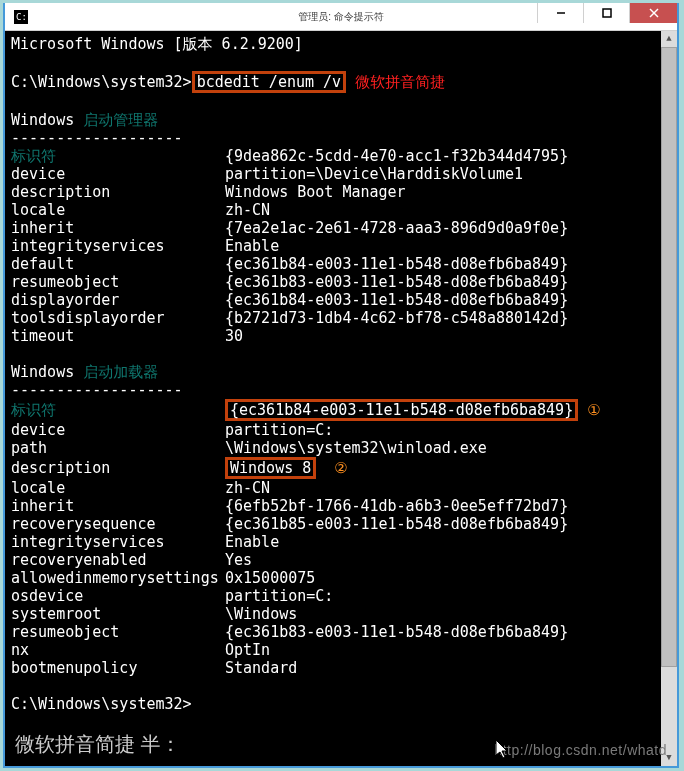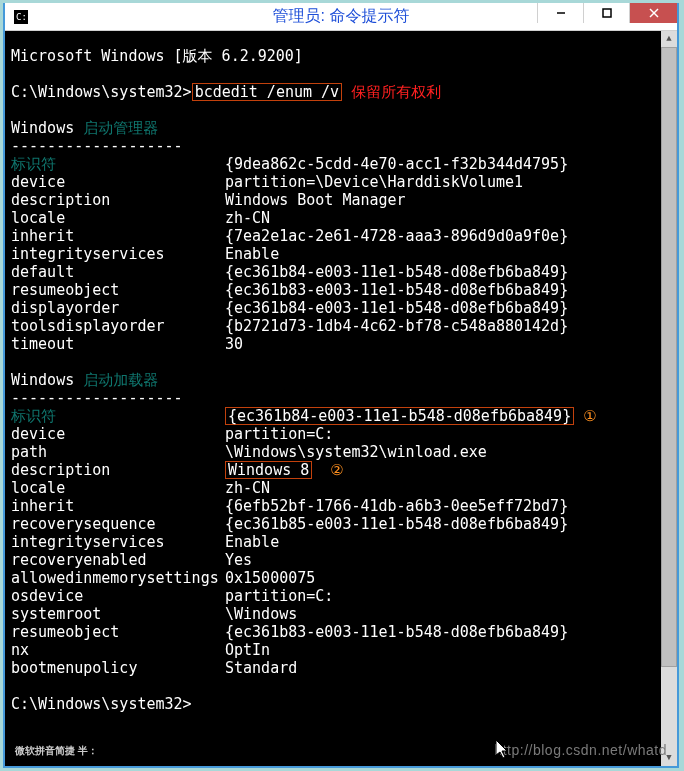--- a/index.html
+++ b/index.html
@@ -38,23 +38,23 @@
   display: inline-flex;
   align-items: center;
   justify-content: center;
   font-size: 10px;
   color: #333;
 }
 .title-text {
   position: absolute;
   left: 50%;
   transform: translateX(-50%);
-  color: #1d4ed8;
+  color: #404040;
   font-family: "Microsoft YaHei", sans-serif;
-  font-size: 16px;
+  font-size: 10px;
 }
 .win-controls {
   position: absolute;
   right: 0;
   top: 0;
   display: flex;
   height: 20px;
 }
 .win-btn {
   width: 46px;
@@ -74,21 +74,21 @@
 }
 .terminal-wrap {
   flex: 1;
   display: flex;
   background: #000;
 }
 .terminal {
   flex: 1;
   background: #000;
   color: #fff;
-  padding: 16px 6px;
+  padding: 4px 6px;
   font-family: "SimSun", "Consolas", monospace;
   font-size: 15px;
   line-height: 18px;
   white-space: pre;
   overflow: hidden;
 }
 .scrollbar {
   width: 16px;
   background: #dcdcdc;
   position: relative;
@@ -105,35 +105,34 @@
   background: #dcdcdc;
   display: flex;
   align-items: center;
   justify-content: center;
   color: #555;
   font-size: 9px;
   position: absolute;
 }
 .hl-cyan { color: #0f766e; }
 .box-yellow {
-  border: 1px solid #c2410c;
+  border: 3px solid #c2410c;
   padding: 0 2px;
   display: inline-block;
   line-height: 16px;
 }
 .ann-red { color: #ff2020; font-family: "Microsoft YaHei","SimSun",sans-serif; }
 .ann-orange { color: #ff9020; }
 .footer-ime {
   position: absolute;
   bottom: 8px;
   left: 10px;
   color: #ccc;
   font-family: "SimSun", sans-serif;
-  font-size: 10px;
-  font-weight: bold;
+  font-size: 20px;
 }
 .watermark {
   position: absolute;
   bottom: 8px;
   right: 10px;
   color: #7a7a7a;
   font-family: Arial, sans-serif;
   font-size: 14px;
   letter-spacing: 0.5px;
 }
@@ -172,21 +171,21 @@
         <svg width="10" height="10">
             <line x1="1" y1="1" x2="9" y2="9" stroke="#fff" stroke-width="1.5"></line>
             <line x1="9" y1="1" x2="1" y2="9" stroke="#fff" stroke-width="1.5"></line>
           </svg>
       </div>
     </div>
   </div>
 
   <div class="terminal-wrap">
     <div class="terminal"><span class="row">Microsoft Windows [版本 6.2.9200]</span>
-<span class="row"><span>C:\Windows\system32&gt;</span><span class="box-yellow">bcdedit /enum /v</span> <span class="ann-red">保留所有权利</span></span>
+<span class="row"><span>C:\Windows\system32&gt;</span><span class="box-yellow">bcdedit /enum /v</span> <span class="ann-red">微软拼音简捷</span></span>
 <span class="row"><span>Windows </span><span class="hl-cyan">启动管理器</span></span><span class="row">-------------------</span><span class="row"><span class="k hl-cyan">标识符</span><span>{9dea862c-5cdd-4e70-acc1-f32b344d4795}</span></span><span class="row"><span class="k">device</span><span>partition=\Device\HarddiskVolume1</span></span><span class="row"><span class="k">description</span><span>Windows Boot Manager</span></span><span class="row"><span class="k">locale</span><span>zh-CN</span></span><span class="row"><span class="k">inherit</span><span>{7ea2e1ac-2e61-4728-aaa3-896d9d0a9f0e}</span></span><span class="row"><span class="k">integrityservices</span><span>Enable</span></span><span class="row"><span class="k">default</span><span>{ec361b84-e003-11e1-b548-d08efb6ba849}</span></span><span class="row"><span class="k">resumeobject</span><span>{ec361b83-e003-11e1-b548-d08efb6ba849}</span></span><span class="row"><span class="k">displayorder</span><span>{ec361b84-e003-11e1-b548-d08efb6ba849}</span></span><span class="row"><span class="k">toolsdisplayorder</span><span>{b2721d73-1db4-4c62-bf78-c548a880142d}</span></span><span class="row"><span class="k">timeout</span><span>30</span></span>
 <span class="row"><span>Windows </span><span class="hl-cyan">启动加载器</span></span><span class="row">-------------------</span><span class="row"><span class="k hl-cyan">标识符</span><span class="box-yellow">{ec361b84-e003-11e1-b548-d08efb6ba849}</span> <span class="ann-orange">①</span></span><span class="row"><span class="k">device</span><span>partition=C:</span></span><span class="row"><span class="k">path</span><span>\Windows\system32\winload.exe</span></span><span class="row"><span class="k">description</span><span class="box-yellow">Windows 8</span>  <span class="ann-orange">②</span></span><span class="row"><span class="k">locale</span><span>zh-CN</span></span><span class="row"><span class="k">inherit</span><span>{6efb52bf-1766-41db-a6b3-0ee5eff72bd7}</span></span><span class="row"><span class="k">recoverysequence</span><span>{ec361b85-e003-11e1-b548-d08efb6ba849}</span></span><span class="row"><span class="k">integrityservices</span><span>Enable</span></span><span class="row"><span class="k">recoveryenabled</span><span>Yes</span></span><span class="row"><span class="k">allowedinmemorysettings</span><span>0x15000075</span></span><span class="row"><span class="k">osdevice</span><span>partition=C:</span></span><span class="row"><span class="k">systemroot</span><span>\Windows</span></span><span class="row"><span class="k">resumeobject</span><span>{ec361b83-e003-11e1-b548-d08efb6ba849}</span></span><span class="row"><span class="k">nx</span><span>OptIn</span></span><span class="row"><span class="k">bootmenupolicy</span><span>Standard</span></span>
 <span class="row">C:\Windows\system32&gt;</span>
 </div>
     <div class="scrollbar">
       <div class="scroll-btn" style="top:0">▲</div>
       <div class="scroll-thumb" style="top:16px;height:620px"></div>
       <div class="scroll-btn" style="bottom:0">▼</div>
     </div>
   </div>

